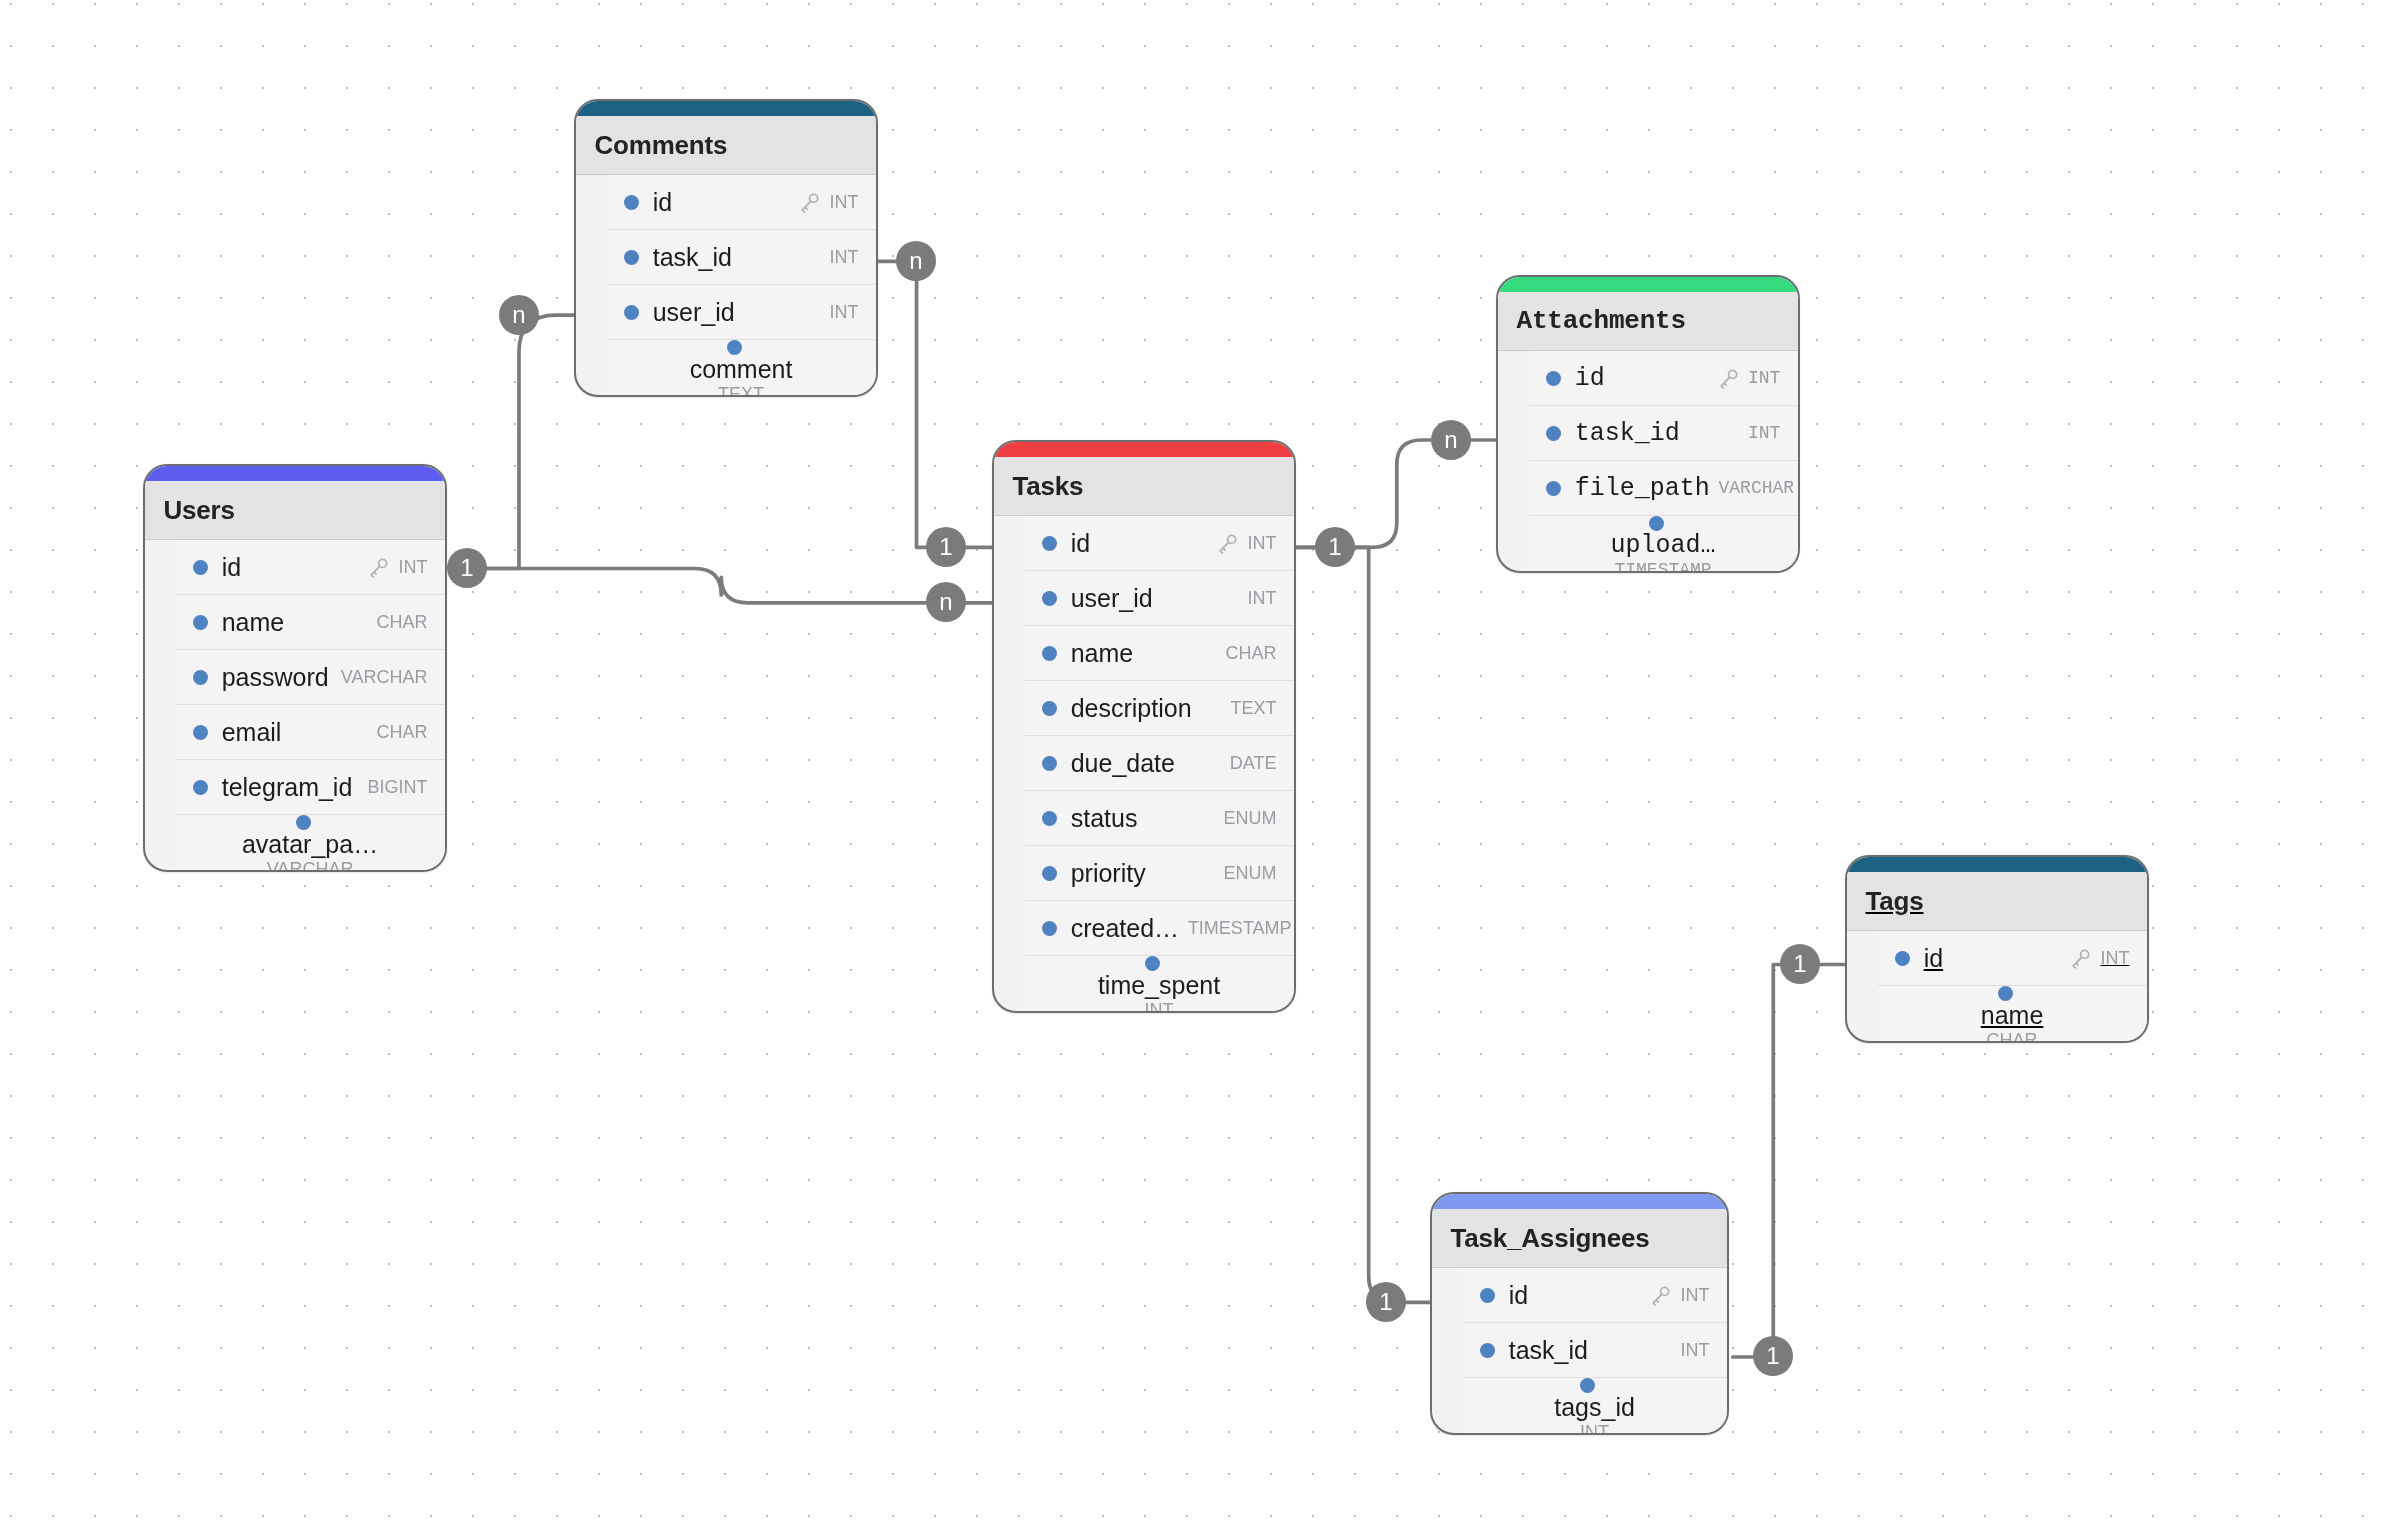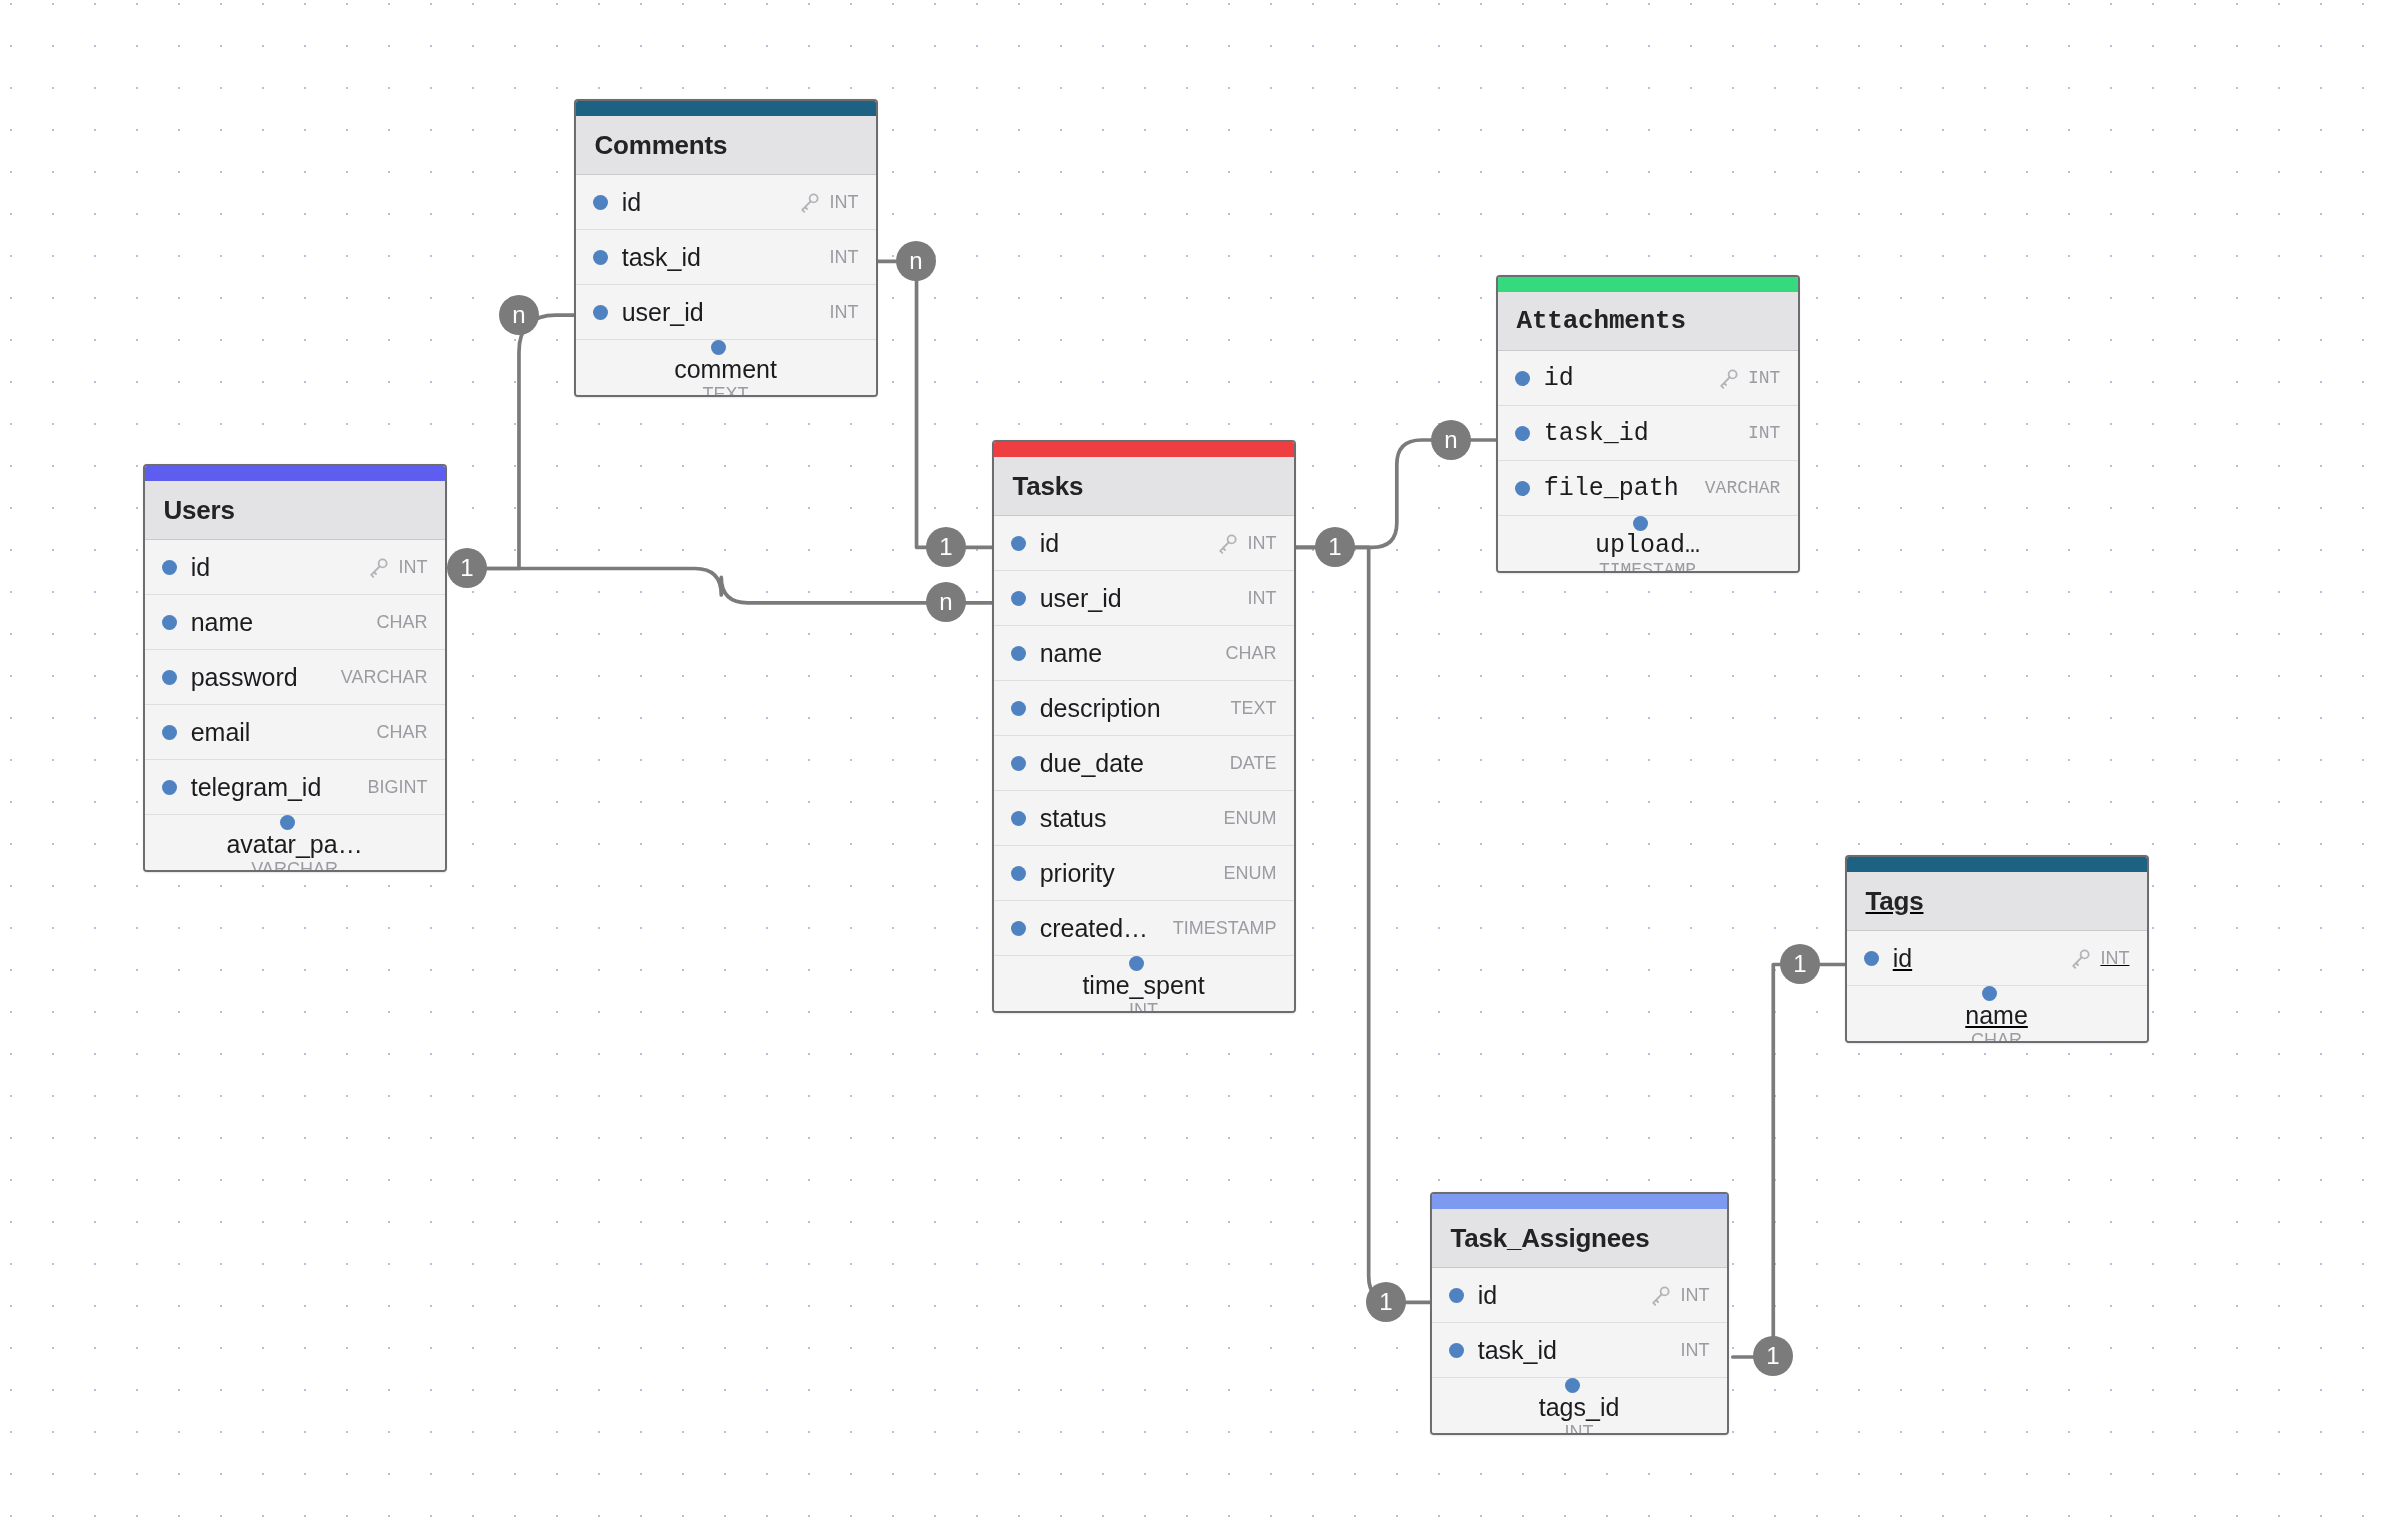--- a/index.html
+++ b/index.html
@@ -30,21 +30,21 @@
     fill: none;
     stroke: #7b7b7b;
     stroke-width: 4.2;
     stroke-linecap: round;
     stroke-linejoin: round;
   }
   .card {
     position: absolute;
     z-index: 2;
     border: 2.6px solid #6d6d70;
-    border-radius: 4px;
+    border-radius: 24px;
     background: #f2f2f3;
     box-sizing: border-box;
     overflow: hidden;
     box-shadow: 0 0.9px 1.8px rgba(0,0,0,0.10);
   }
   .card-accent {
     height: 15px;
     width: 100%;
   }
   .card-title {
@@ -63,20 +63,21 @@
     letter-spacing: -0.2px;
   }
   .field-row {
     height: 55px;
     display: flex;
     align-items: center;
     padding: 0 17.6px 0 16.7px;
     box-sizing: border-box;
     border-bottom: 1.8px solid #dededf;
     background: #f4f4f5;
+    margin-left: 31px;
   }
   .field-row:last-child { border-bottom: none; flex-direction: column; }
   .fdot {
     width: 15px;
     height: 15px;
     border-radius: 50%;
     background: #4f82c0;
     flex: 0 0 auto;
     margin-right: 14px;
   }

